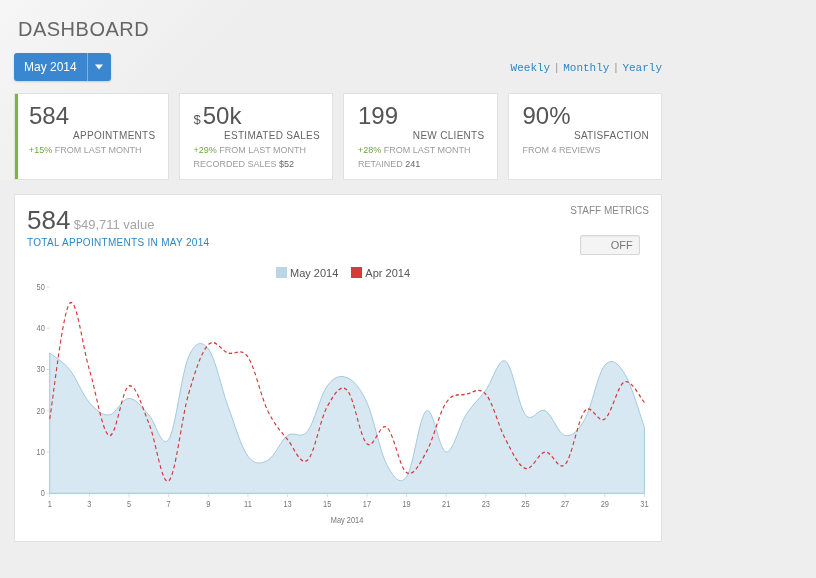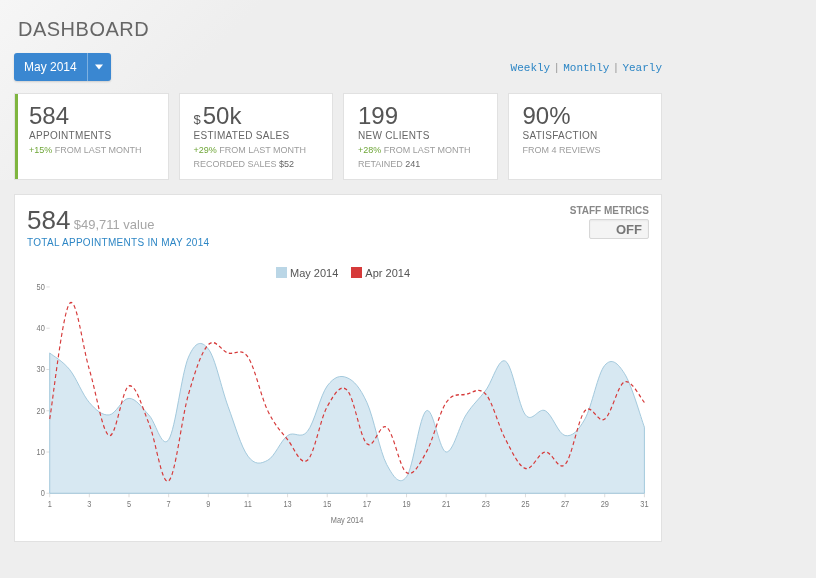--- a/index.html
+++ b/index.html
@@ -44,37 +44,37 @@
   
   .cards { display: flex; gap: 10px; padding: 4px 14px 14px 14px; }
   .card {
     flex: 1; background: #fff; border: 1px solid #e1e1e1;
     padding: 10px 12px 10px 14px; position: relative; min-height: 84px;
   }
   .card .accent { position: absolute; left: 0; top: 0; bottom: 0; width: 3px; background: #7fb53f; display:none;}
   .card.has-accent .accent { display:block; }
   .card .big { font-size: 24px; color: #555; font-weight: 400; line-height: 1; }
   .card .pre { font-size: 13px; color: #555; margin-right: 2px; }
-  .card .lbl { font-size: 10px; color: #666; letter-spacing: .3px; margin-top: 2px; }
+  .card .lbl { font-size: 10px; color: #666; letter-spacing: .3px; margin-top: 2px; text-align: right; }
   .card .sub { font-size: 9px; color: #9c9c9c; margin-top: 4px; }
   .card .pos { color: #6fa638; }
   
   .panel {
     margin: 0 14px 14px 14px; background: #fff; border: 1px solid #e1e1e1;
     height: 348px; position: relative; padding: 10px 12px 8px 12px;
   }
   .panel-head { display: flex; justify-content: space-between; align-items: flex-start; }
   .ph-left .count { font-size: 26px; color: #555; font-weight: 400; display:inline-block;}
   .ph-left .value { font-size: 13px; color: #a6a6a6; }
   .ph-left .caption { font-size: 10px; color: #2d86c5; letter-spacing: .3px; margin-top: 1px;}
-  .ph-right { text-align: right; font-size: 10px; color: #888; font-weight: bold; }
+  .ph-right { text-align: center; font-size: 10px; color: #888; }
   .toggle {
-    margin-top: 3px; display: inline-flex; align-items: center; width: 60px; height: 20px;
+    margin-top: 19px; display: inline-flex; align-items: center; width: 60px; height: 20px;
     background: #f4f4f4; border: 1px solid #d7d7d7; border-radius: 2px;
-    justify-content: flex-end; padding: 0 6px; color: #777; font-size: 13px; cursor: pointer;
+    justify-content: flex-end; padding: 0 6px; color: #777; font-size: 11px; cursor: pointer;
     box-shadow: inset 0 1px 2px rgba(0,0,0,.05);
   }
   
   .chart-wrap { position: absolute; left: 10px; right: 10px; top: 72px; bottom: 10px; }
   .legend { text-align: center; font-size: 11px; color: #555; margin-bottom: 2px;}
   .legend .sw { display:inline-block; width:11px; height:11px; vertical-align:-1px; margin: 0 3px 0 10px;}
   .legend .sw.a { background:#bad6e6; }
   .legend .sw.b { background:#d63a3a; }
   svg.chart { width: 100%; height: calc(100% - 18px); display:block;}
   .axis text { font-size: 9px; fill: #777; }

